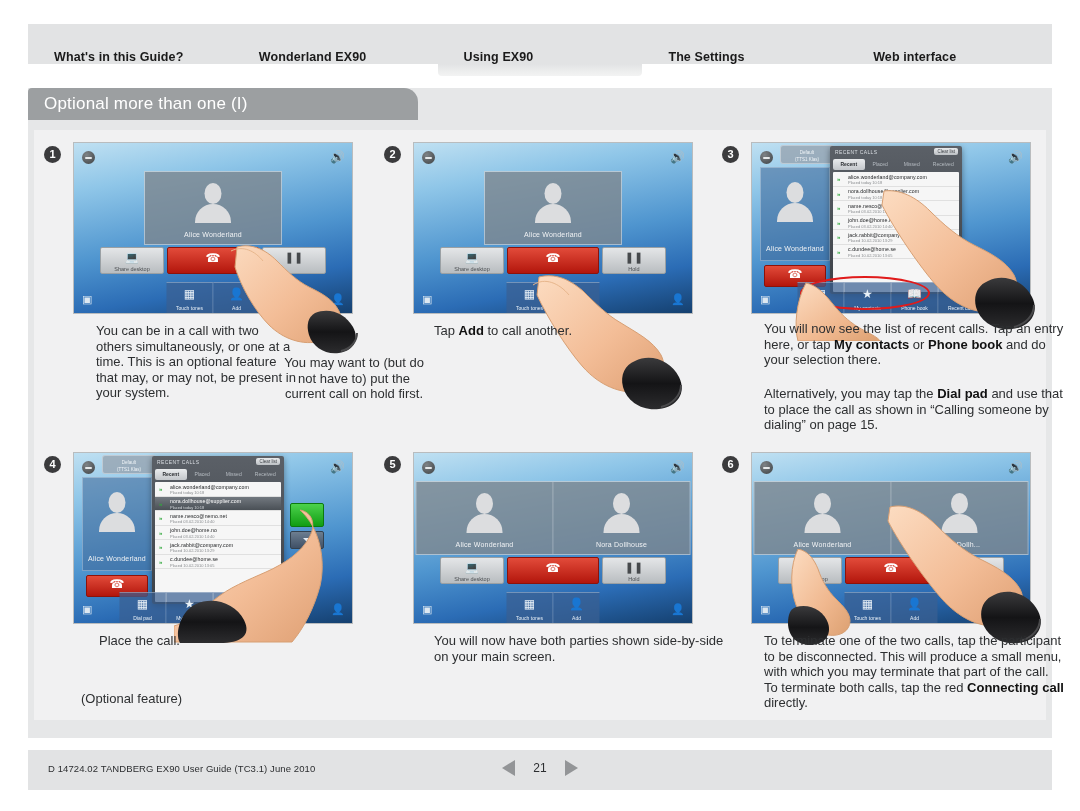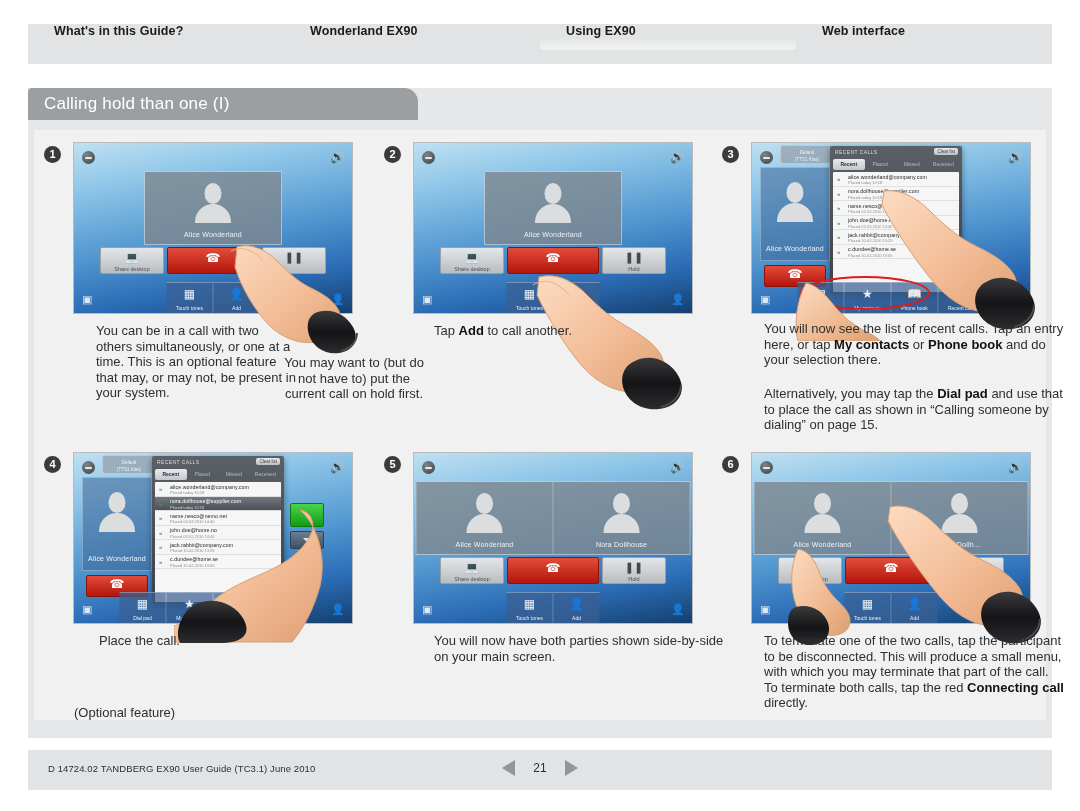--- a/index.html
+++ b/index.html
@@ -8,21 +8,21 @@
     background:#ffffff;
     font-family:"Liberation Sans", sans-serif;
     -webkit-font-smoothing:antialiased;
     overflow:hidden;
     position:relative;
   }
   
   .nav{
     position:absolute;left:28px;top:24px;width:1024px;height:40px;
     background:#e2e3e4;
-    display:flex;align-items:flex-start;
+    display:flex;align-items:flex-end;
   }
   .nav-tab{
     flex:1 1 0;display:flex;align-items:center;
     font-size:12.5px;font-weight:bold;color:#1a1a1a;
     padding-left:26px;box-sizing:border-box;
     letter-spacing:.1px;
     position:relative;
   }
   .nav-tab.active::after{
     content:"";position:absolute;left:0;right:0;bottom:-12px;height:12px;
@@ -257,28 +257,31 @@
   <div class="nav-tab">
       <span>What's in this Guide?</span>
     </div>
   <div class="nav-tab">
       <span>Wonderland EX90</span>
     </div>
   <div class="nav-tab active">
       <span>Using EX90</span>
     </div>
   <div class="nav-tab">
+      <span>The Settings</span>
+    </div>
+  <div class="nav-tab">
       <span>Web interface</span>
     </div>
 </div>
 
 <div class="sheet">
 
   <div class="title-tab">
-    <span class="t">Calling hold than one (I)</span>
+    <span class="t">Optional more than one (I)</span>
   </div>
 
   <div class="board">
     <div class="white-card"></div>
 
     <div class="step" style="left:16px;top:23px;">
       <div class="badge" style="left:0;top:3px;">1</div>
       <div class="dev" style="position:absolute;left:30px;top:0;">
         <div class="topleft"></div>
         <div class="spk">🔊</div>
@@ -623,21 +626,21 @@
             <stop offset="0%" stop-color="#3a3a3c"></stop>
                 <stop offset="50%" stop-color="#141416"></stop>
                 <stop offset="100%" stop-color="#2c2c2e"></stop>
               </linearGradient>
             </defs>
           <path d="M126,2 C138,4 142,16 136,28 C128,44 110,56 92,64 C74,72 54,80 40,92 C24,106 8,116 0,118 L0,134 L118,134 C130,120 140,100 146,78 C152,52 146,20 126,2 Z" fill="url(#sk4)" stroke="#d79f73" stroke-width="1"></path>
           <path d="M22,96 C40,88 62,96 70,112 C78,128 66,135 46,135 L6,135 C0,124 8,102 22,96 Z" fill="url(#cf4)"></path>
         </svg>
       </div>
       <div class="cap" style="left:55px;top:180px;width:220px;">Place the call.</div>
-      <div class="cap" style="left:30px;top:238px;width:220px;margin-top:14px;">(Optional feature)</div>
+      <div class="cap" style="left:37px;top:238px;width:220px;">(Optional feature)</div>
     </div>
 
     <div class="step" style="left:356px;top:333px;">
       <div class="badge" style="left:0;top:3px;">5</div>
       <div class="dev" style="position:absolute;left:30px;top:0;">
         <div class="topleft"></div>
         <div class="spk">🔊</div>
         <div class="parts" style="top:28px;">
           <div class="part">
             <div class="avatar">

